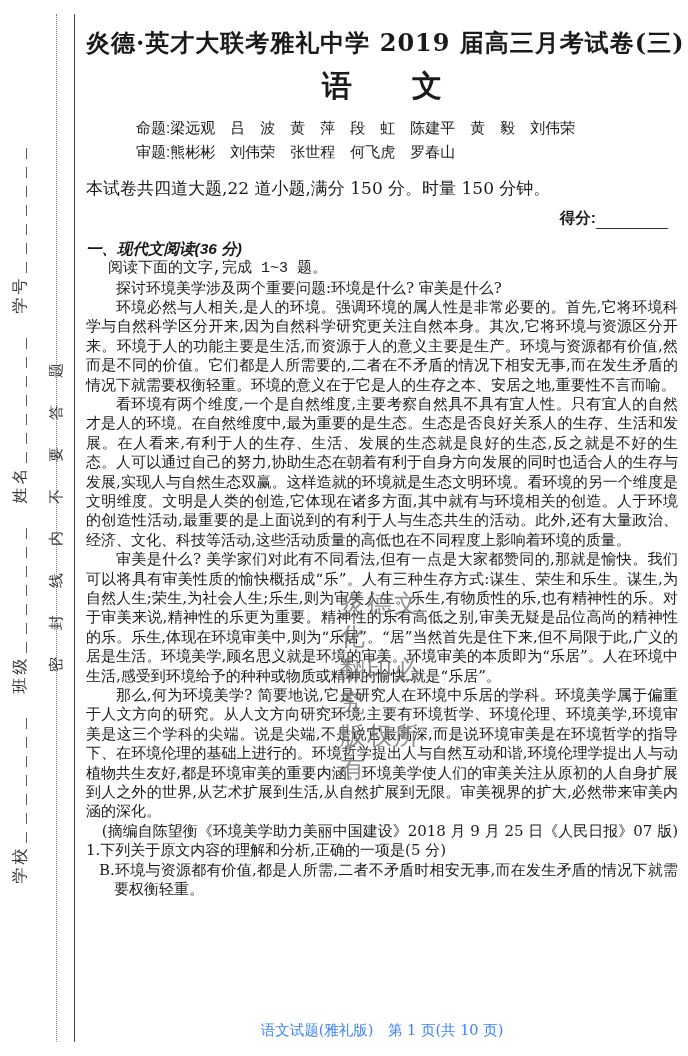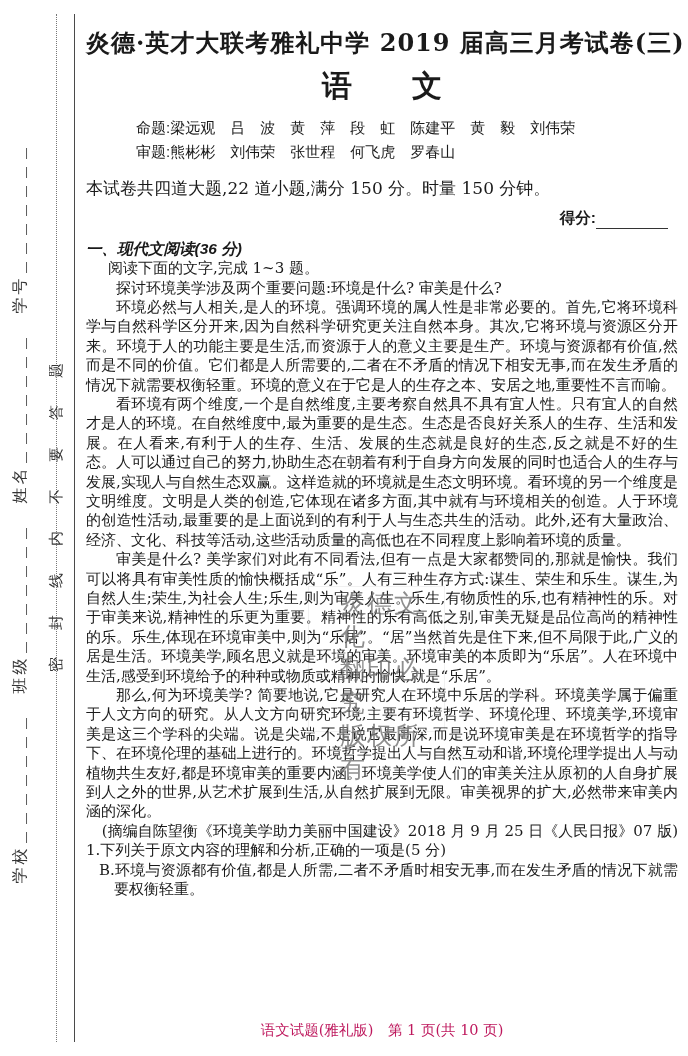--- a/index.html
+++ b/index.html
@@ -28,34 +28,34 @@
   }
   .subject-title{margin-top:6px;text-align:center;font-size:30px;font-weight:bold;line-height:40px;}
   .staff{margin-top:10px;padding-left:50px;font-size:15px;line-height:23px;}
   .staff .lbl{font-weight:normal;font-family:"Liberation Sans",sans-serif;}
   .instructions{margin-top:14px;text-align:left;font-size:17px;line-height:20px;}
   .score-line{margin-top:10px;text-align:right;padding-right:10px;font-size:15.5px;height:22px;}
   .score-line .lbl{font-weight:bold;font-family:"Liberation Sans",sans-serif;}
   .score-blank{display:inline-block;width:72px;border-bottom:1px solid #333;height:16px;vertical-align:bottom;}
   .section-title{margin-top:8px;font-size:15.5px;font-weight:bold;font-family:"Liberation Sans",sans-serif;line-height:21px;font-style:italic;}
   .subsection-title{padding-left:22px;font-size:15.5px;font-weight:bold;font-family:"Liberation Sans",sans-serif;line-height:21px;}
-  .intro-line{padding-left:22px;font-size:15px;line-height:19.5px;}
+  .intro-line{padding-left:22px;font-size:15px;line-height:19.5px;font-family:Liberation Mono, monospace;}
   .para{font-size:15px;line-height:19.4px;text-align:justify;text-indent:2em;margin:0;}
   .attribution{font-size:15px;line-height:19.4px;text-align:right;margin:0;}
   .q-stem{font-size:15px;line-height:19.4px;margin:0;}
   .q-option{font-size:15px;line-height:19.4px;text-align:justify;padding-left:28px;text-indent:-15px;margin:0;}
   
   .watermark{
     position:absolute;left:308px;top:586px;width:104px;height:144px;z-index:2;
     border:1px solid rgba(0,0,0,0.07);color:#737373;opacity:0.8;
     display:flex;flex-direction:column;justify-content:space-around;align-items:center;
     font-size:25px;letter-spacing:2px;pointer-events:none;padding-left:31px;
   }
   
-  .footer{position:absolute;left:86px;width:592px;bottom:16px;text-align:center;font-size:14.5px;color:#be185d;}
+  .footer{position:absolute;left:86px;width:592px;bottom:16px;text-align:center;font-size:14.5px;color:#3b82f6;}
 </style>
 </head>
 <body>
 
 <div class="page">
 
   <div class="margin-dotted-line"></div>
   <div class="margin-solid-line"></div>
   <div class="student-fields">学校＿＿＿＿＿＿＿　班级＿＿＿＿＿＿＿　姓名＿＿＿＿＿＿＿　学号＿＿＿＿＿＿＿</div>
   <div class="seal-notice">密封线内不要答题</div>

